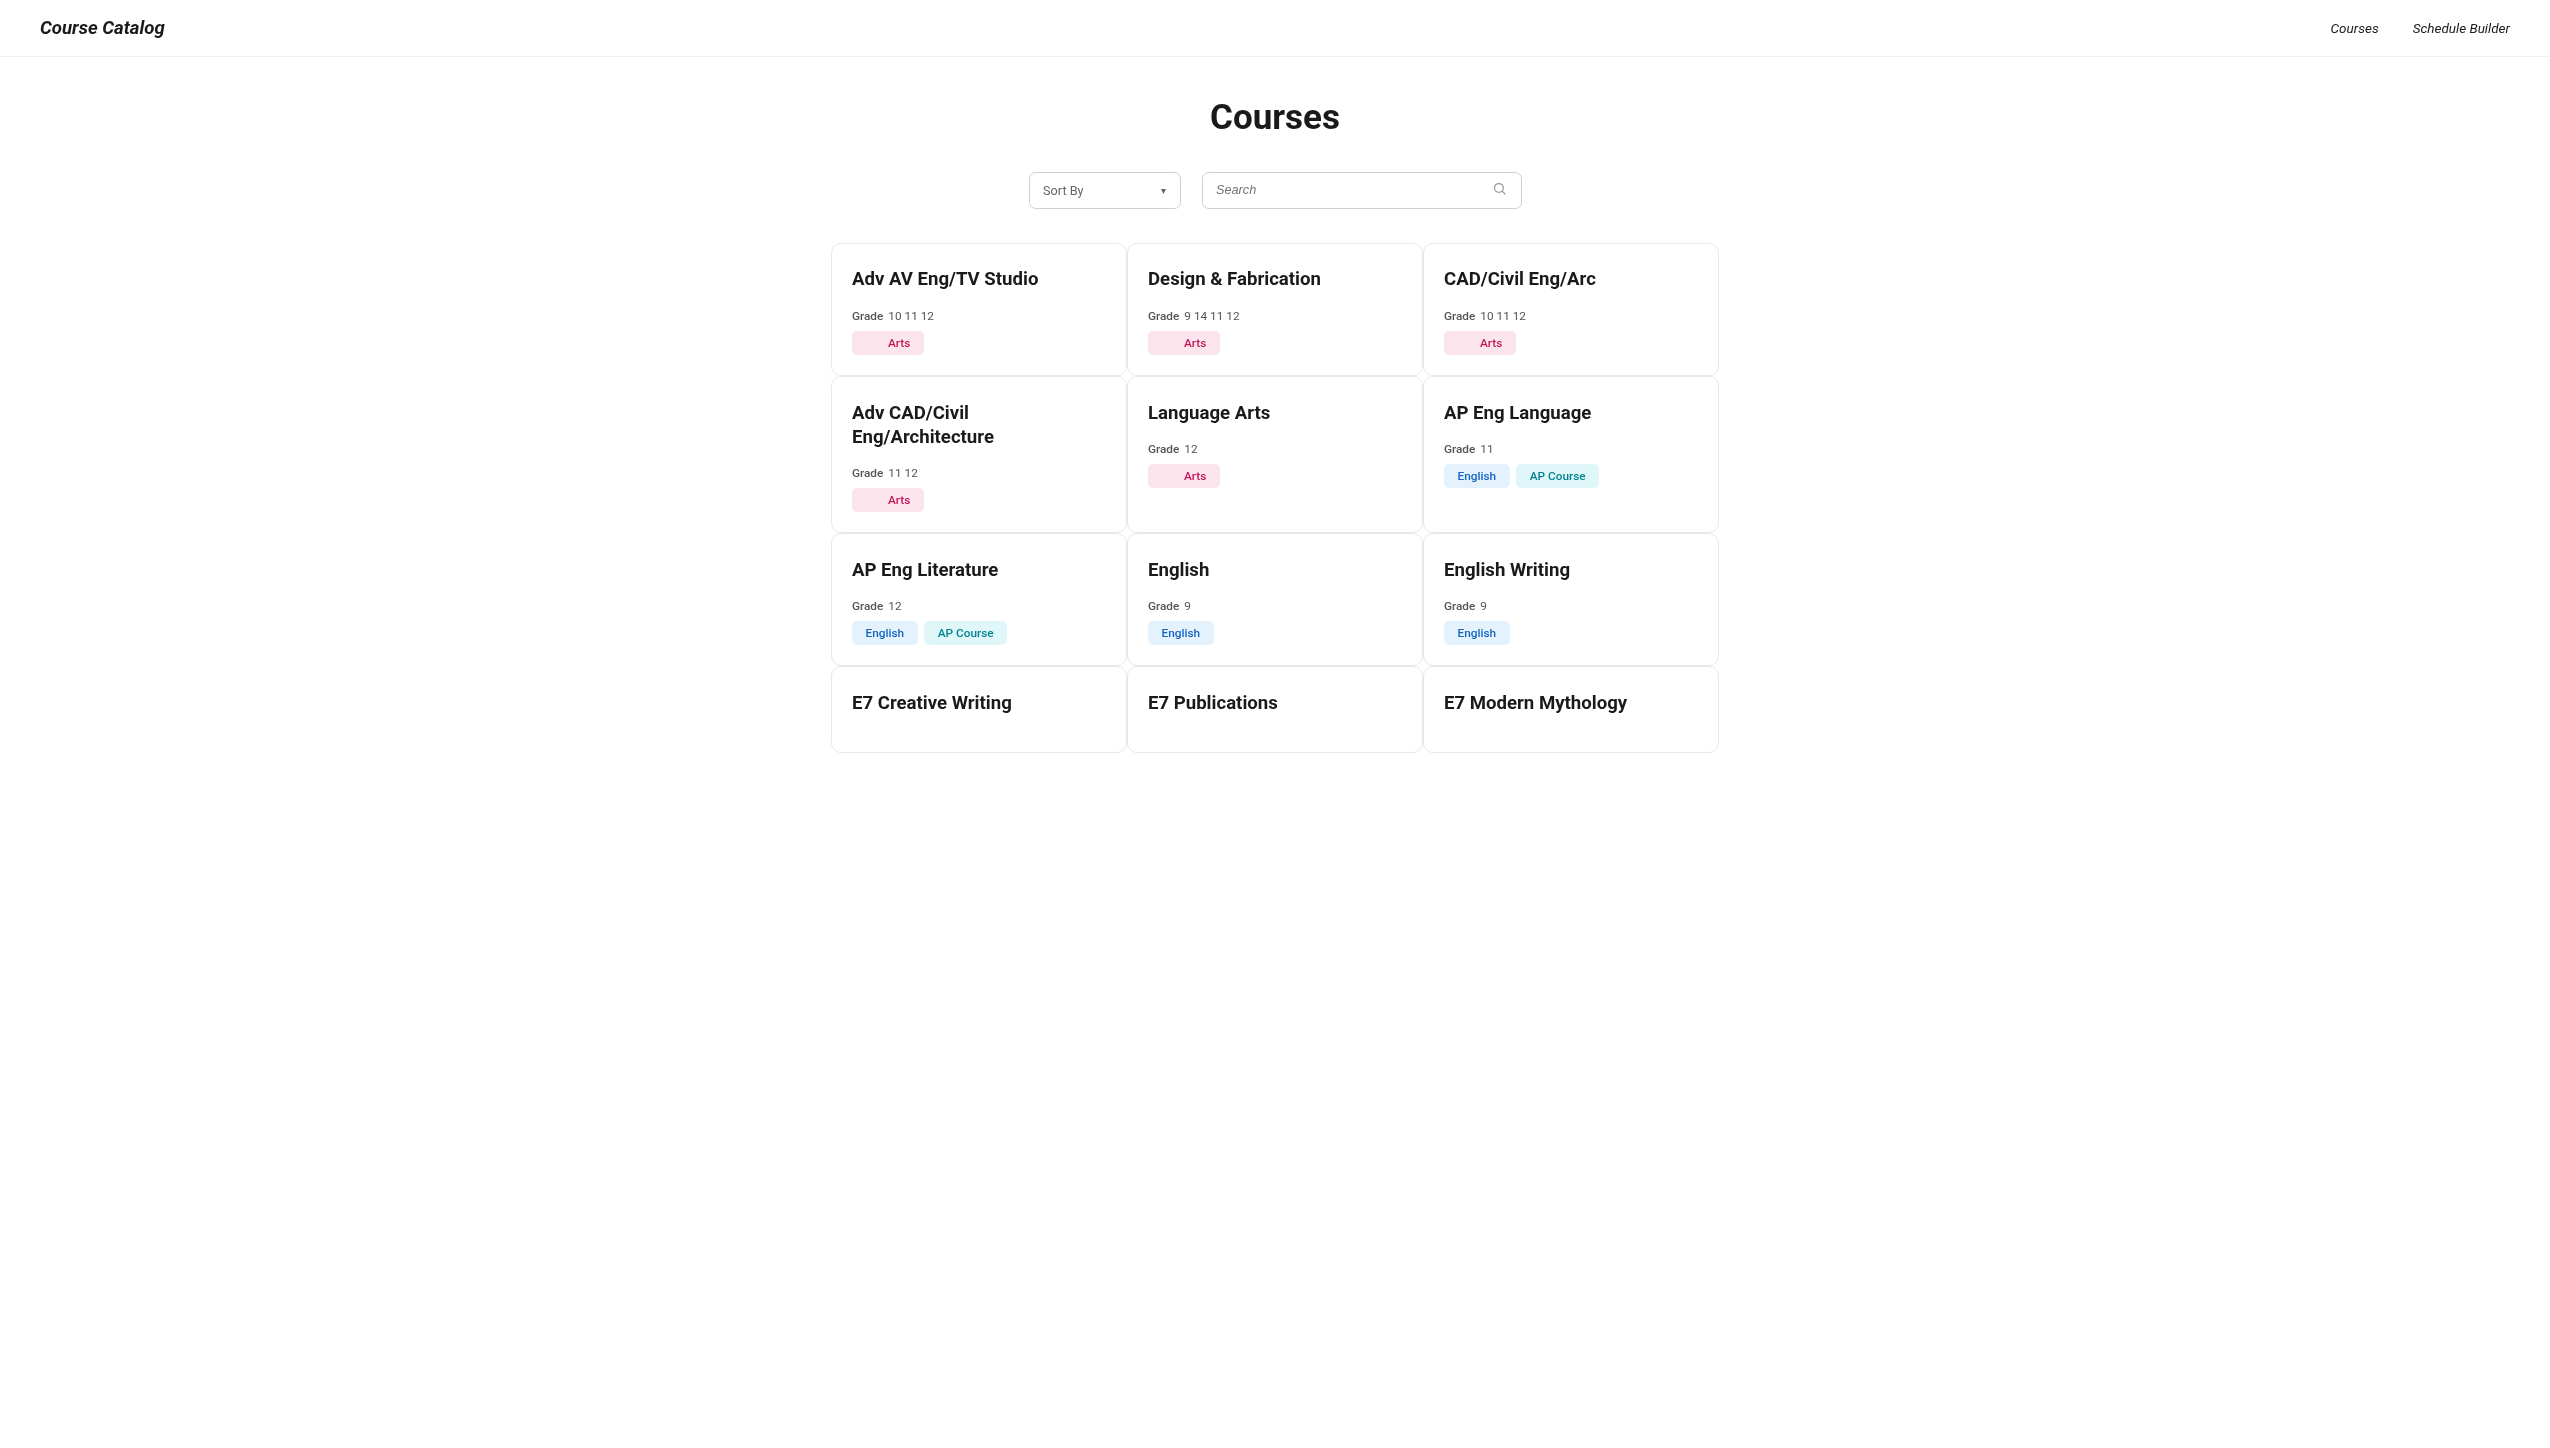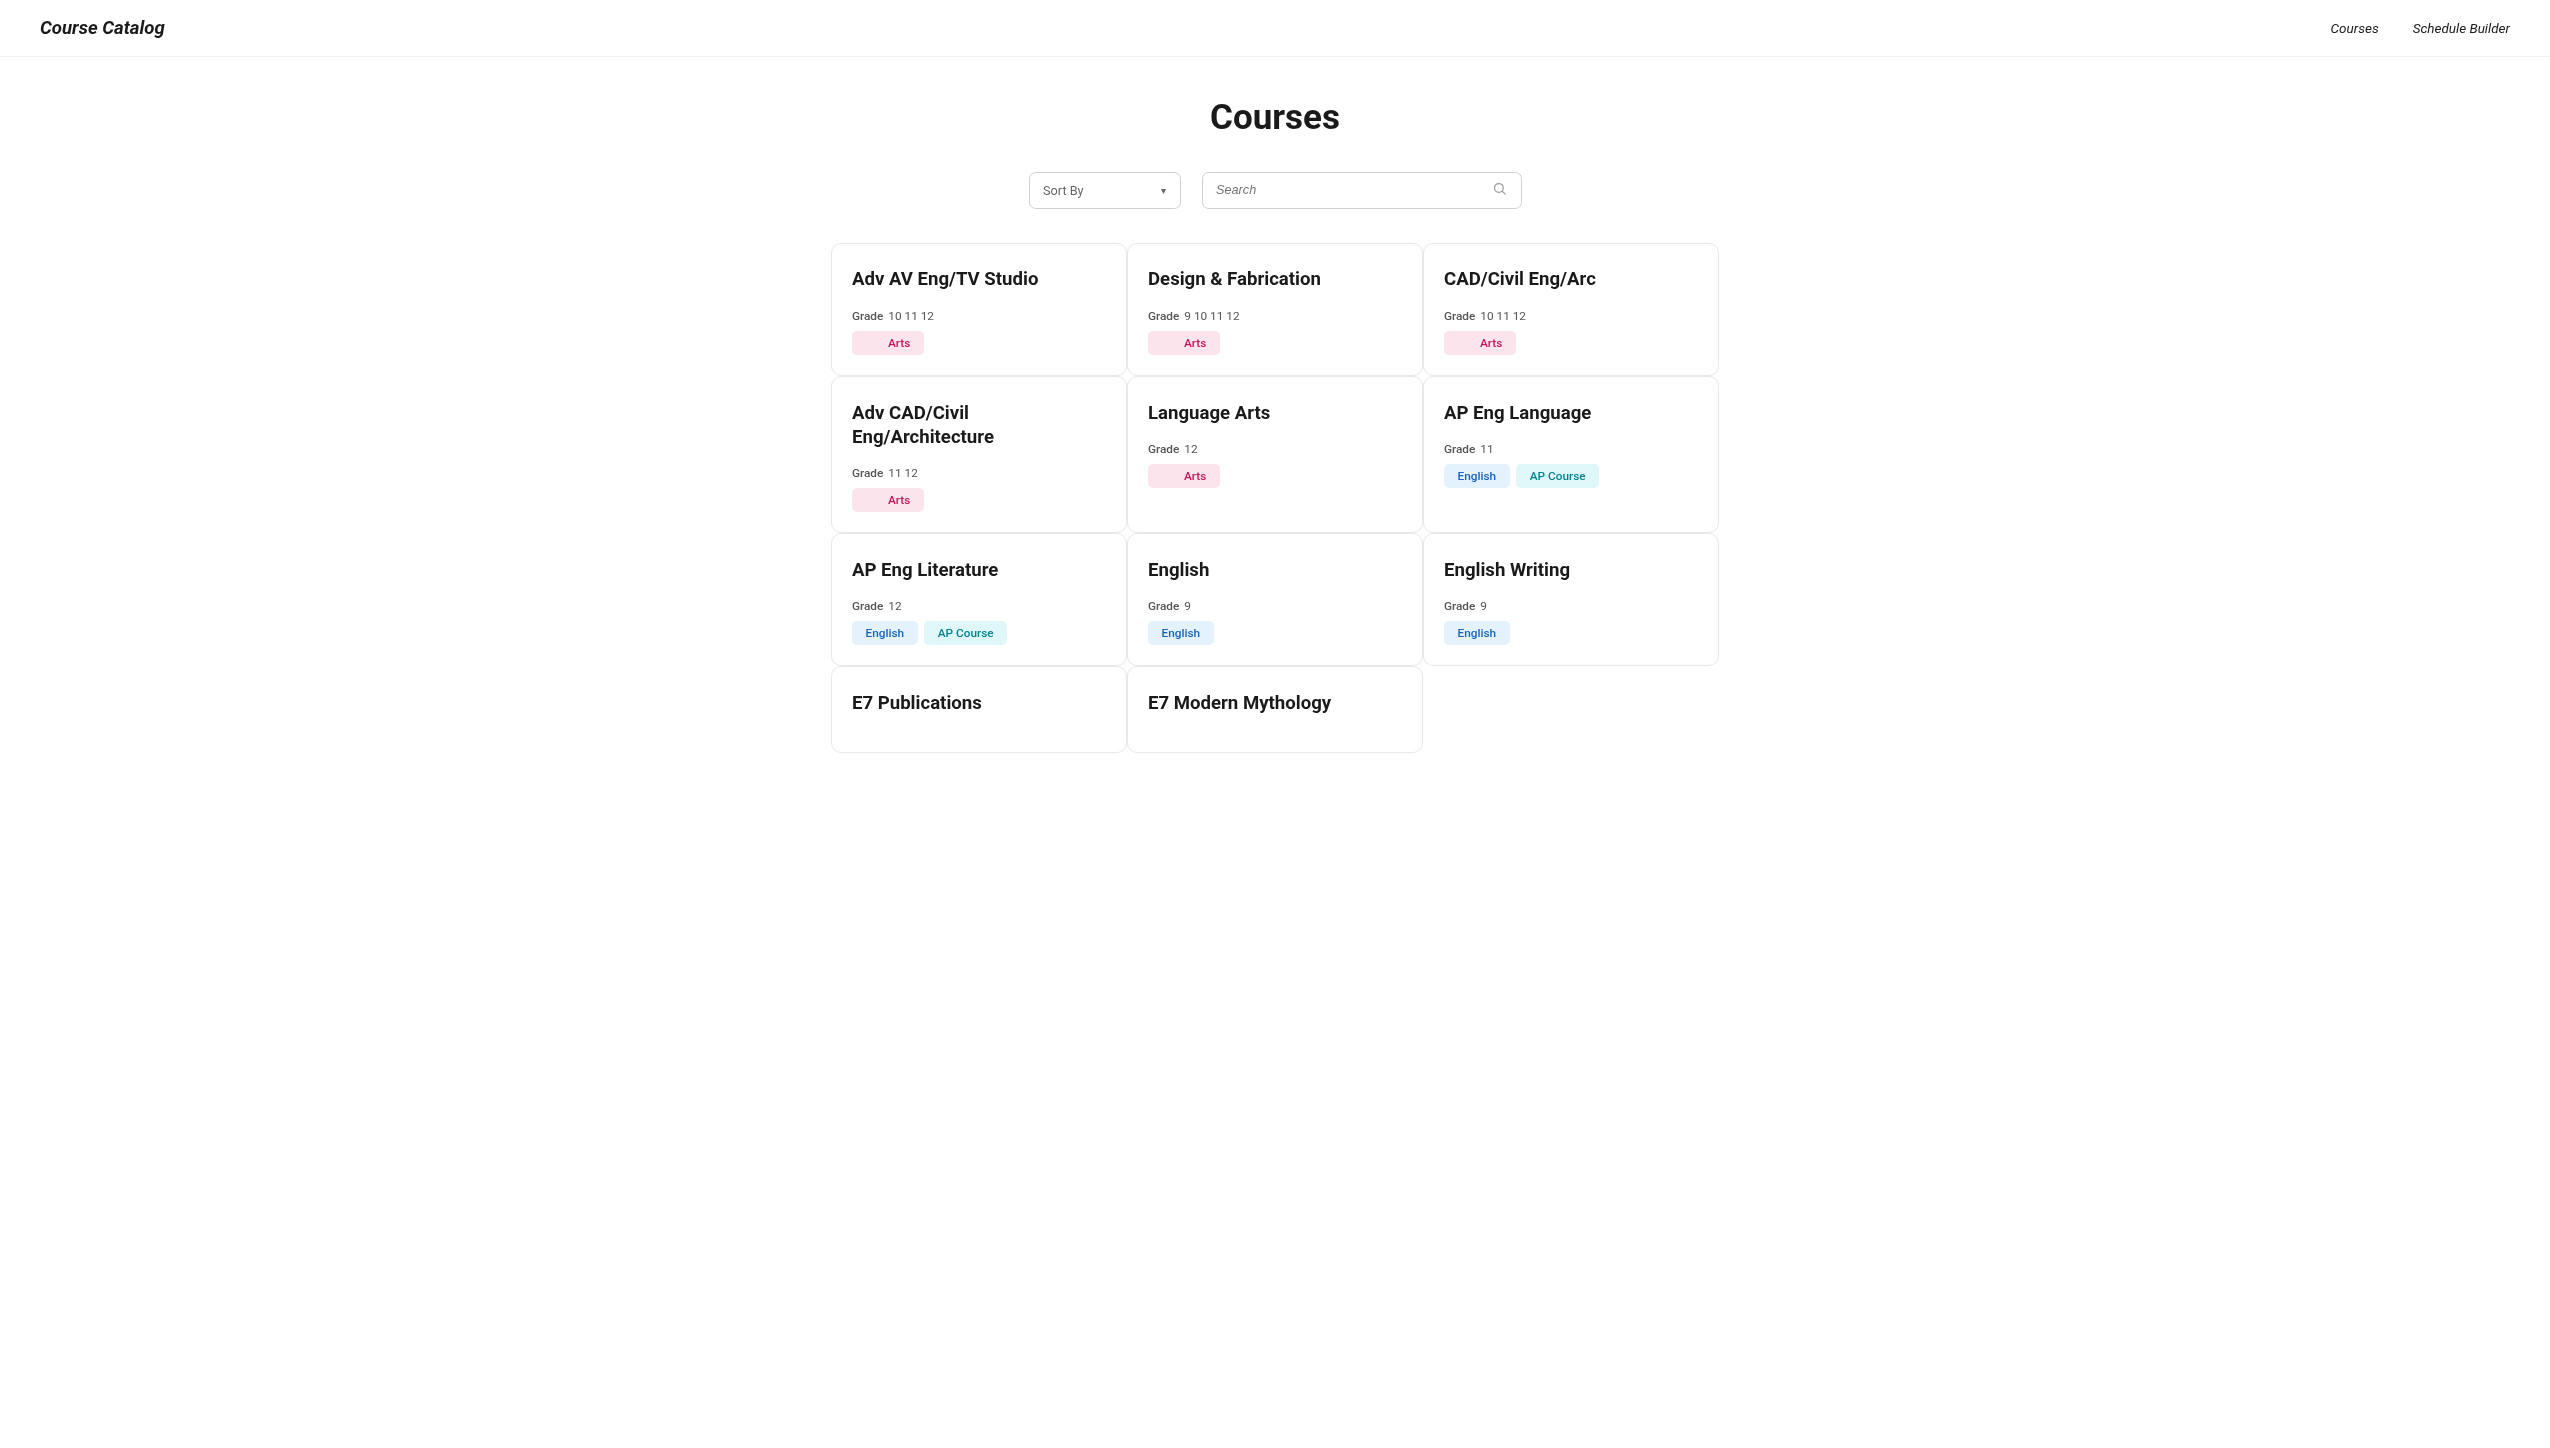--- a/index.html
+++ b/index.html
@@ -226,21 +226,21 @@
   <div class="course-grid" id="course-grid">
   <div class="course-card">
         <div class="course-card-title">Adv AV Eng/TV Studio</div>
         <div class="course-card-grade"><span class="grade-label">Grade</span><span class="grade-values">10  11  12</span></div>
         <div class="course-card-tags">
           <span class="tag tag-arts">Arts</span>
         </div>
       </div>
       <div class="course-card">
         <div class="course-card-title">Design &amp; Fabrication</div>
-        <div class="course-card-grade"><span class="grade-label">Grade</span><span class="grade-values">9  10  11  12</span></div>
+        <div class="course-card-grade"><span class="grade-label">Grade</span><span class="grade-values">9  14  11  12</span></div>
         <div class="course-card-tags">
           <span class="tag tag-arts">Arts</span>
         </div>
       </div>
       <div class="course-card">
         <div class="course-card-title">CAD/Civil Eng/Arc</div>
         <div class="course-card-grade"><span class="grade-label">Grade</span><span class="grade-values">10  11  12</span></div>
         <div class="course-card-tags">
           <span class="tag tag-arts">Arts</span>
         </div>
@@ -283,20 +283,23 @@
         </div>
       </div>
       <div class="course-card">
         <div class="course-card-title">English Writing</div>
         <div class="course-card-grade"><span class="grade-label">Grade</span><span class="grade-values">9</span></div>
         <div class="course-card-tags">
           <span class="tag tag-english">English</span>
         </div>
       </div>
       <div class="course-card-partial">
+        <div class="course-card-title">E7 Creative Writing</div>
+      </div>
+      <div class="course-card-partial">
         <div class="course-card-title">E7 Publications</div>
       </div>
       <div class="course-card-partial">
         <div class="course-card-title">E7 Modern Mythology</div>
       </div>
     </div>
 </main>
 
 
 </body></html>

